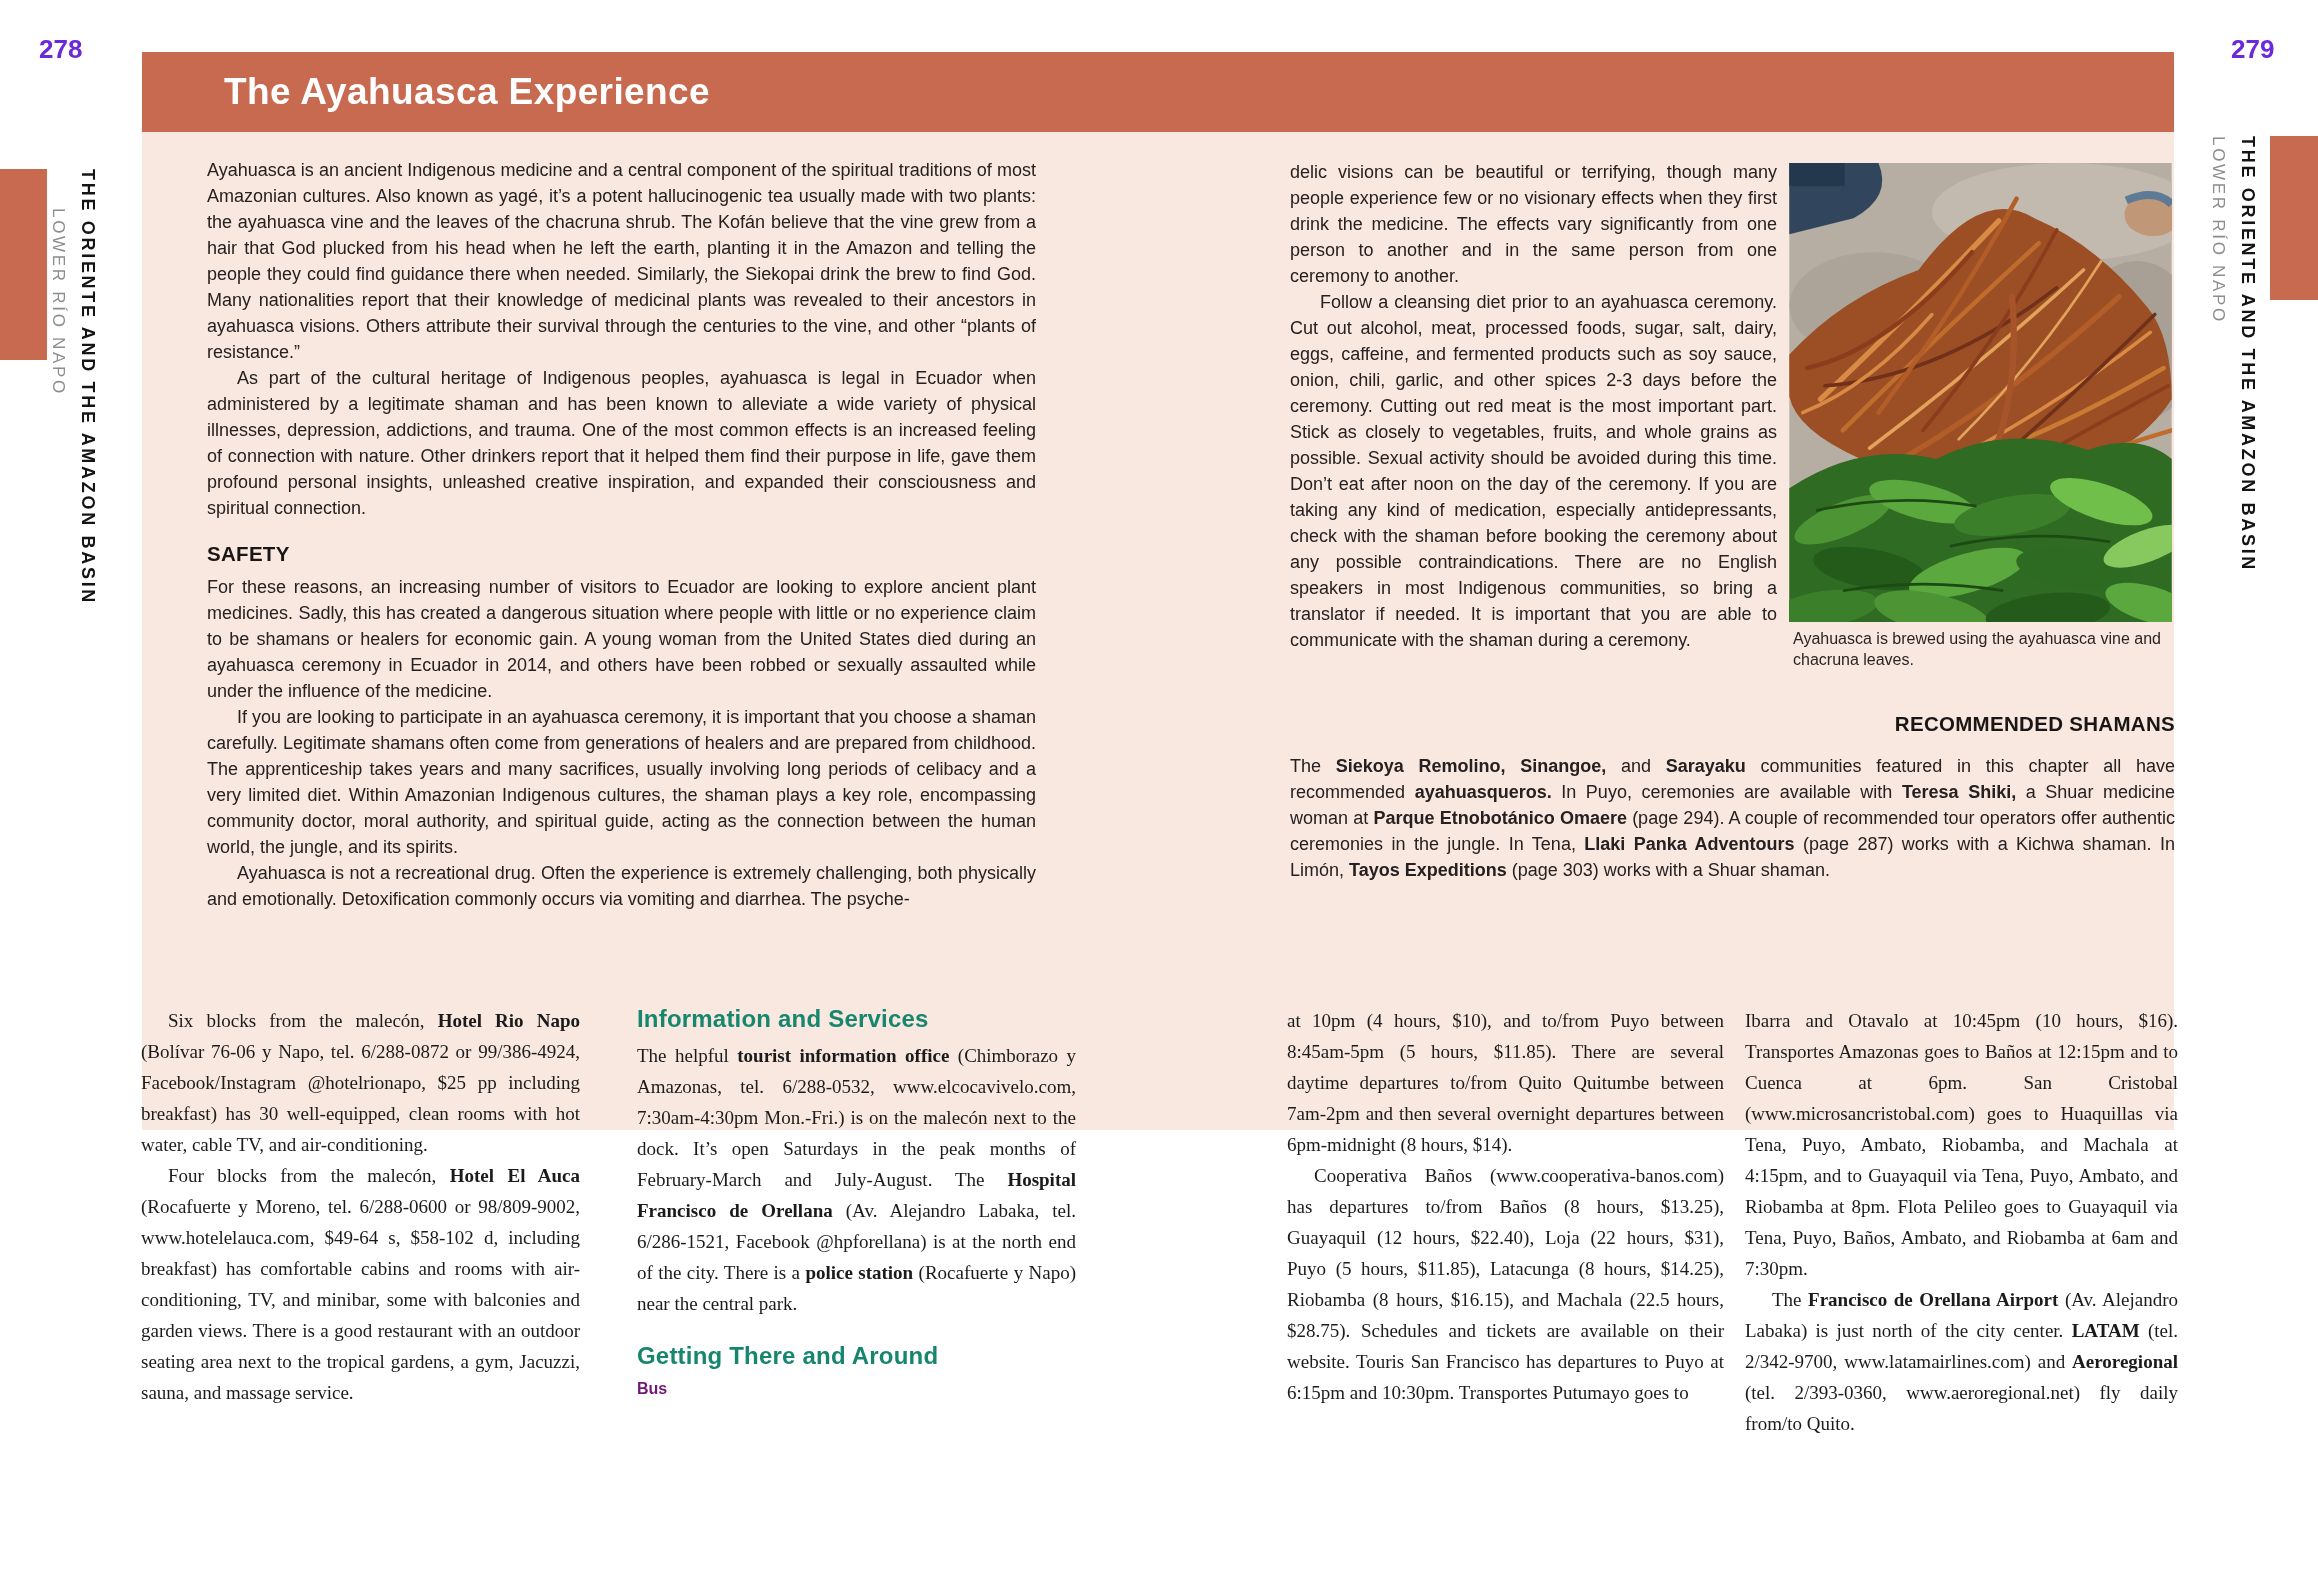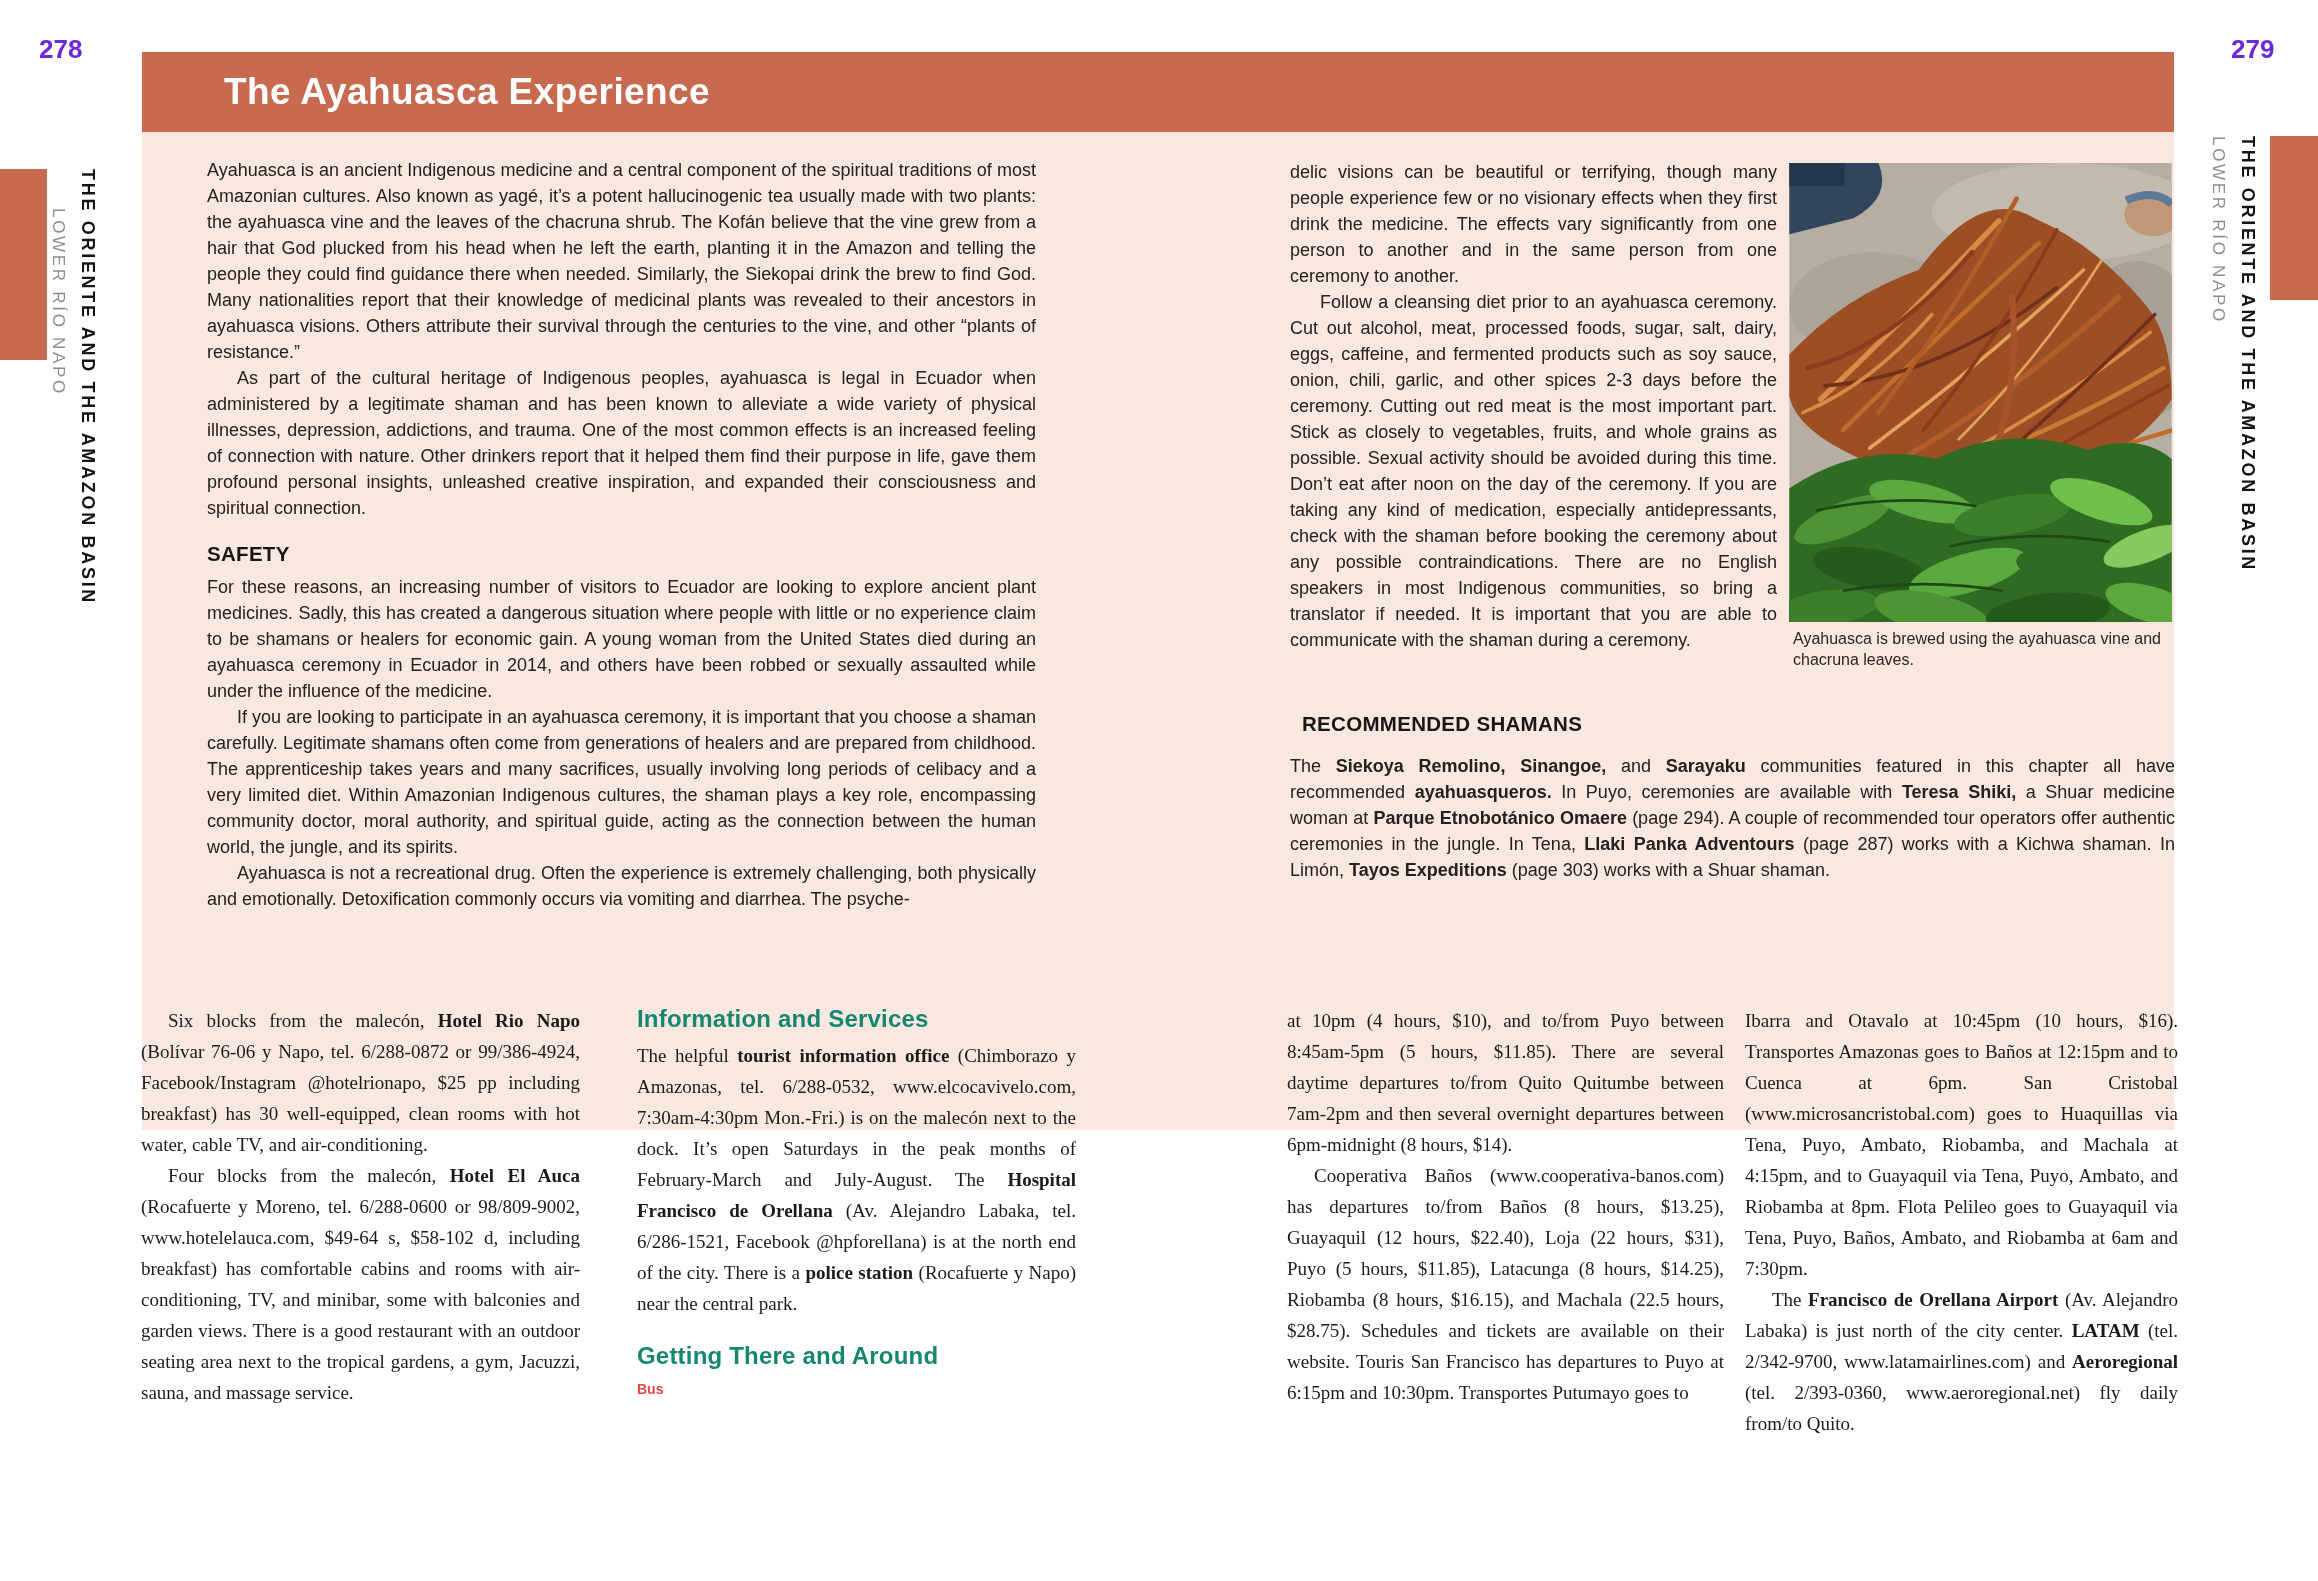--- a/index.html
+++ b/index.html
@@ -32,39 +32,39 @@
   p.ind{text-indent:30px;}
   #box-col-a{left:65px;top:105px;width:829px;height:801px;}
   #box-col-b{left:1148px;top:107px;width:487px;height:548px;}
   .box-heading{font-weight:bold;font-size:20.5px;letter-spacing:0.3px;color:#1b1616;margin:21.4px 0 9px 0;line-height:23px;}
 
   #photo{position:absolute;left:1647px;top:111px;width:383px;height:459px;overflow:hidden;}
   #photo-caption{position:absolute;left:1651px;top:576px;width:383px;font-size:16px;line-height:21.4px;
                  color:#2b2424;text-align:left;}
 
   #shamans{position:absolute;left:1148px;top:660px;width:885px;height:237px;overflow:hidden;}
-  #shamans .box-heading{margin:0 0 8px 12px;}
+  #shamans .box-heading{margin:0 0 8px 12px;text-align:right;}
   #shamans-body{font-size:18px;line-height:26px;color:#262020;text-align:justify;}
 
   
   .serifcol{position:absolute;top:1005px;height:555px;overflow:hidden;
             font-family:"Liberation Serif",serif;font-size:19px;line-height:31px;
             color:#1b1b1b;text-align:justify;}
   .serifcol p{margin:0;}
   .serifcol p.ind{text-indent:27px;}
   #listing-col1{left:141px;width:439px;}
   #listing-col2{left:599px;width:439px;margin-left:38px;}
   #listing-col3{left:1287px;width:437px;}
   #listing-col4{left:1745px;width:433px;}
 
   .teal-heading{font-family:"Liberation Sans",sans-serif;font-weight:bold;font-size:24px;
                 color:#17866e;margin:0 0 7.1px 0;line-height:28px;letter-spacing:0.2px;}
   .teal-heading.second{margin-top:23px;}
-  .blue-subheading{font-family:"Liberation Sans",sans-serif;font-weight:bold;font-size:14px;
-                   color:#ef4444;margin:1.8px 0 5.4px 0;line-height:24px;}
+  .blue-subheading{font-family:"Liberation Sans",sans-serif;font-weight:bold;font-size:16px;
+                   color:#701a75;margin:1.8px 0 5.4px 0;line-height:24px;}
   b{font-weight:bold;}
 </style>
 </head>
 <body>
 
 <div id="spread">
 
   <div class="pagenum" id="pagenum-left">278</div>
   <div class="pagenum" id="pagenum-right">279</div>
 

